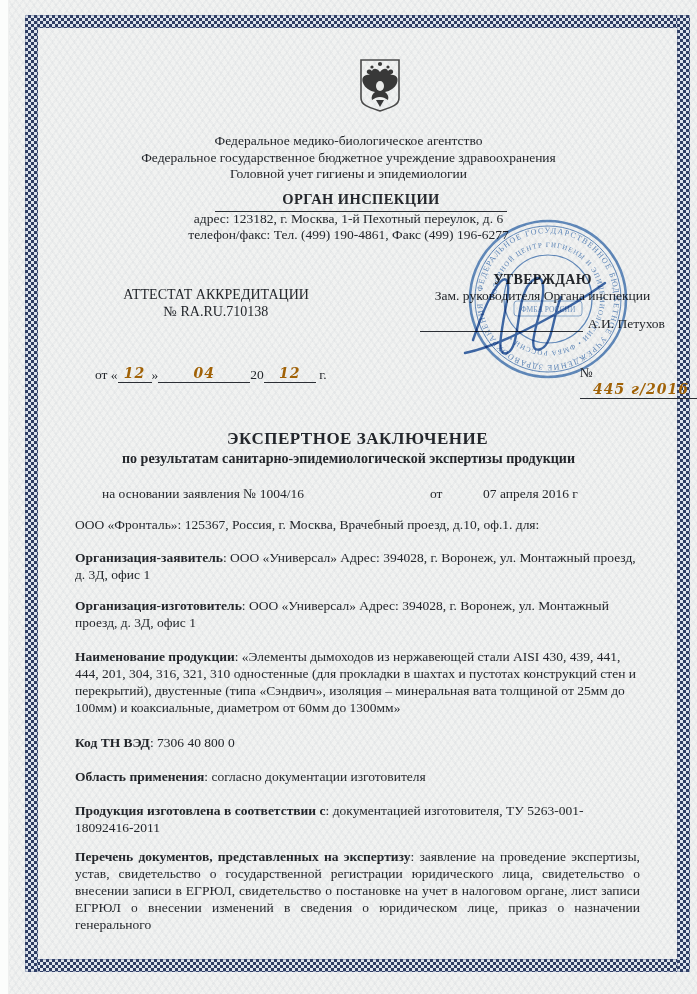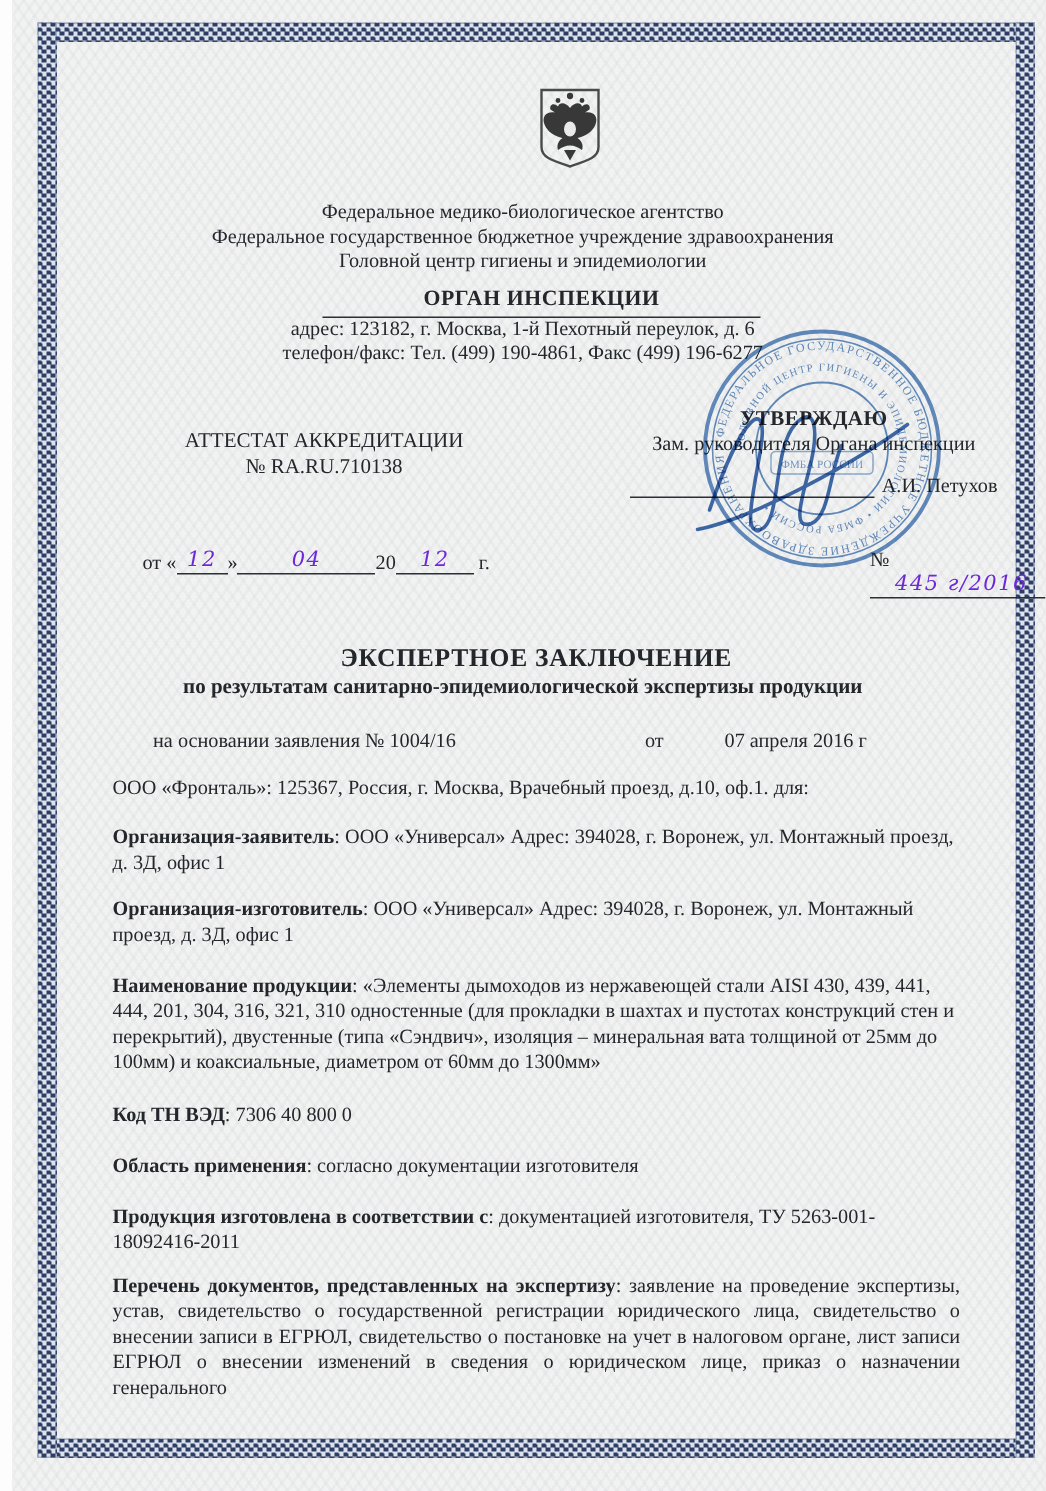--- a/index.html
+++ b/index.html
@@ -25,21 +25,21 @@
   .accr{left:111px;width:210px;top:286px;font-size:14px;line-height:17px;}
   .approval{left:420px;width:245px;top:272px;font-size:13.5px;line-height:16px;}
   .approval .ttl{font-weight:bold;font-size:14px;letter-spacing:.3px;}
   .sign-row{display:flex;align-items:flex-end;margin-top:12px;}
   .sign-line{flex:1;border-bottom:1px solid #2b2e34;height:14px;margin-right:5px;}
   .mp{text-align:right;padding-right:22px;margin-top:12px;font-size:13px;}
   .dateline{left:95px;top:365px;font-size:13.5px;}
   .numline{left:532px;top:365px;font-size:13.5px;margin-left:48px;}
   .blank{display:inline-block;border-bottom:1px solid #2b2e34;text-align:center;height:17px;vertical-align:bottom;}
   .w34{width:34px}.w92{width:92px}.w52{width:52px}.w122{width:122px}
-  .hand{font-style:italic;color:#6d28d9;font-size:14px;letter-spacing:1px;font-family:"DejaVu Serif",serif;}
+  .hand{font-style:italic;color:#a16207;font-size:14px;letter-spacing:1px;font-family:"DejaVu Serif",serif;font-weight:bold;}
   .doc-title{left:48px;right:30px;top:429px;font-weight:bold;font-size:17px;letter-spacing:.5px;}
   .doc-sub{left:30px;right:30px;top:451px;font-weight:bold;font-size:14px;}
   .basis{left:102px;top:486px;width:540px;height:18px;font-size:13.5px;}
   .basis span{position:absolute;top:0;}
   .b1{left:0}.b2{left:328px}.b3{left:381px}
   .para{left:75px;width:565px;font-size:13.5px;line-height:17px;position:absolute;}
   .para b{font-weight:bold;}
   .just{text-align:justify;}
   .p0{top:516px}.p1{top:549px}.p2{top:597px}.p3{top:648px}.p4{top:734px}
   .p5{top:768px}.p6{top:802px}.p7{top:848px}
@@ -66,21 +66,21 @@
         <circle cx="24" cy="8" r="2.1"></circle>
       <path d="M24,16 C21,12 17,12 16,15 C13,12 10,14 11,17 L14,19 C8,18 5,22 7,27 C9,32 14,35 19,36 C16,38 15,41 16,44 C19,42 21,41 24,41 C27,41 29,42 32,44 C33,41 32,38 29,36 C34,35 39,32 41,27 C43,22 40,18 34,19 L37,17 C38,14 35,12 32,15 C31,12 27,12 24,16 Z"></path>
       <path d="M20,44 L28,44 L24,51 Z"></path>
     </g>
     <ellipse cx="24" cy="30" rx="4" ry="5" fill="#e9eae9"></ellipse>
   </svg>
 
   <div class="abs hdr center">
     <div>Федеральное медико-биологическое агентство</div>
     <div>Федеральное государственное бюджетное учреждение здравоохранения</div>
-    <div>Головной центр гигиены и эпидемиологии</div>
+    <div>Головной учет гигиены и эпидемиологии</div>
   </div>
   <div class="abs dept center">ОРГАН ИНСПЕКЦИИ</div>
   <div class="abs contact center">
     <div>адрес: 123182, г. Москва, 1-й Пехотный переулок, д. 6</div>
     <div>телефон/факс: Тел. (499) 190-4861, Факс (499) 196-6277</div>
   </div>
 
   <div class="abs accr center">
     <div>АТТЕСТАТ АККРЕДИТАЦИИ</div>
     <div>№ RA.RU.710138</div>

